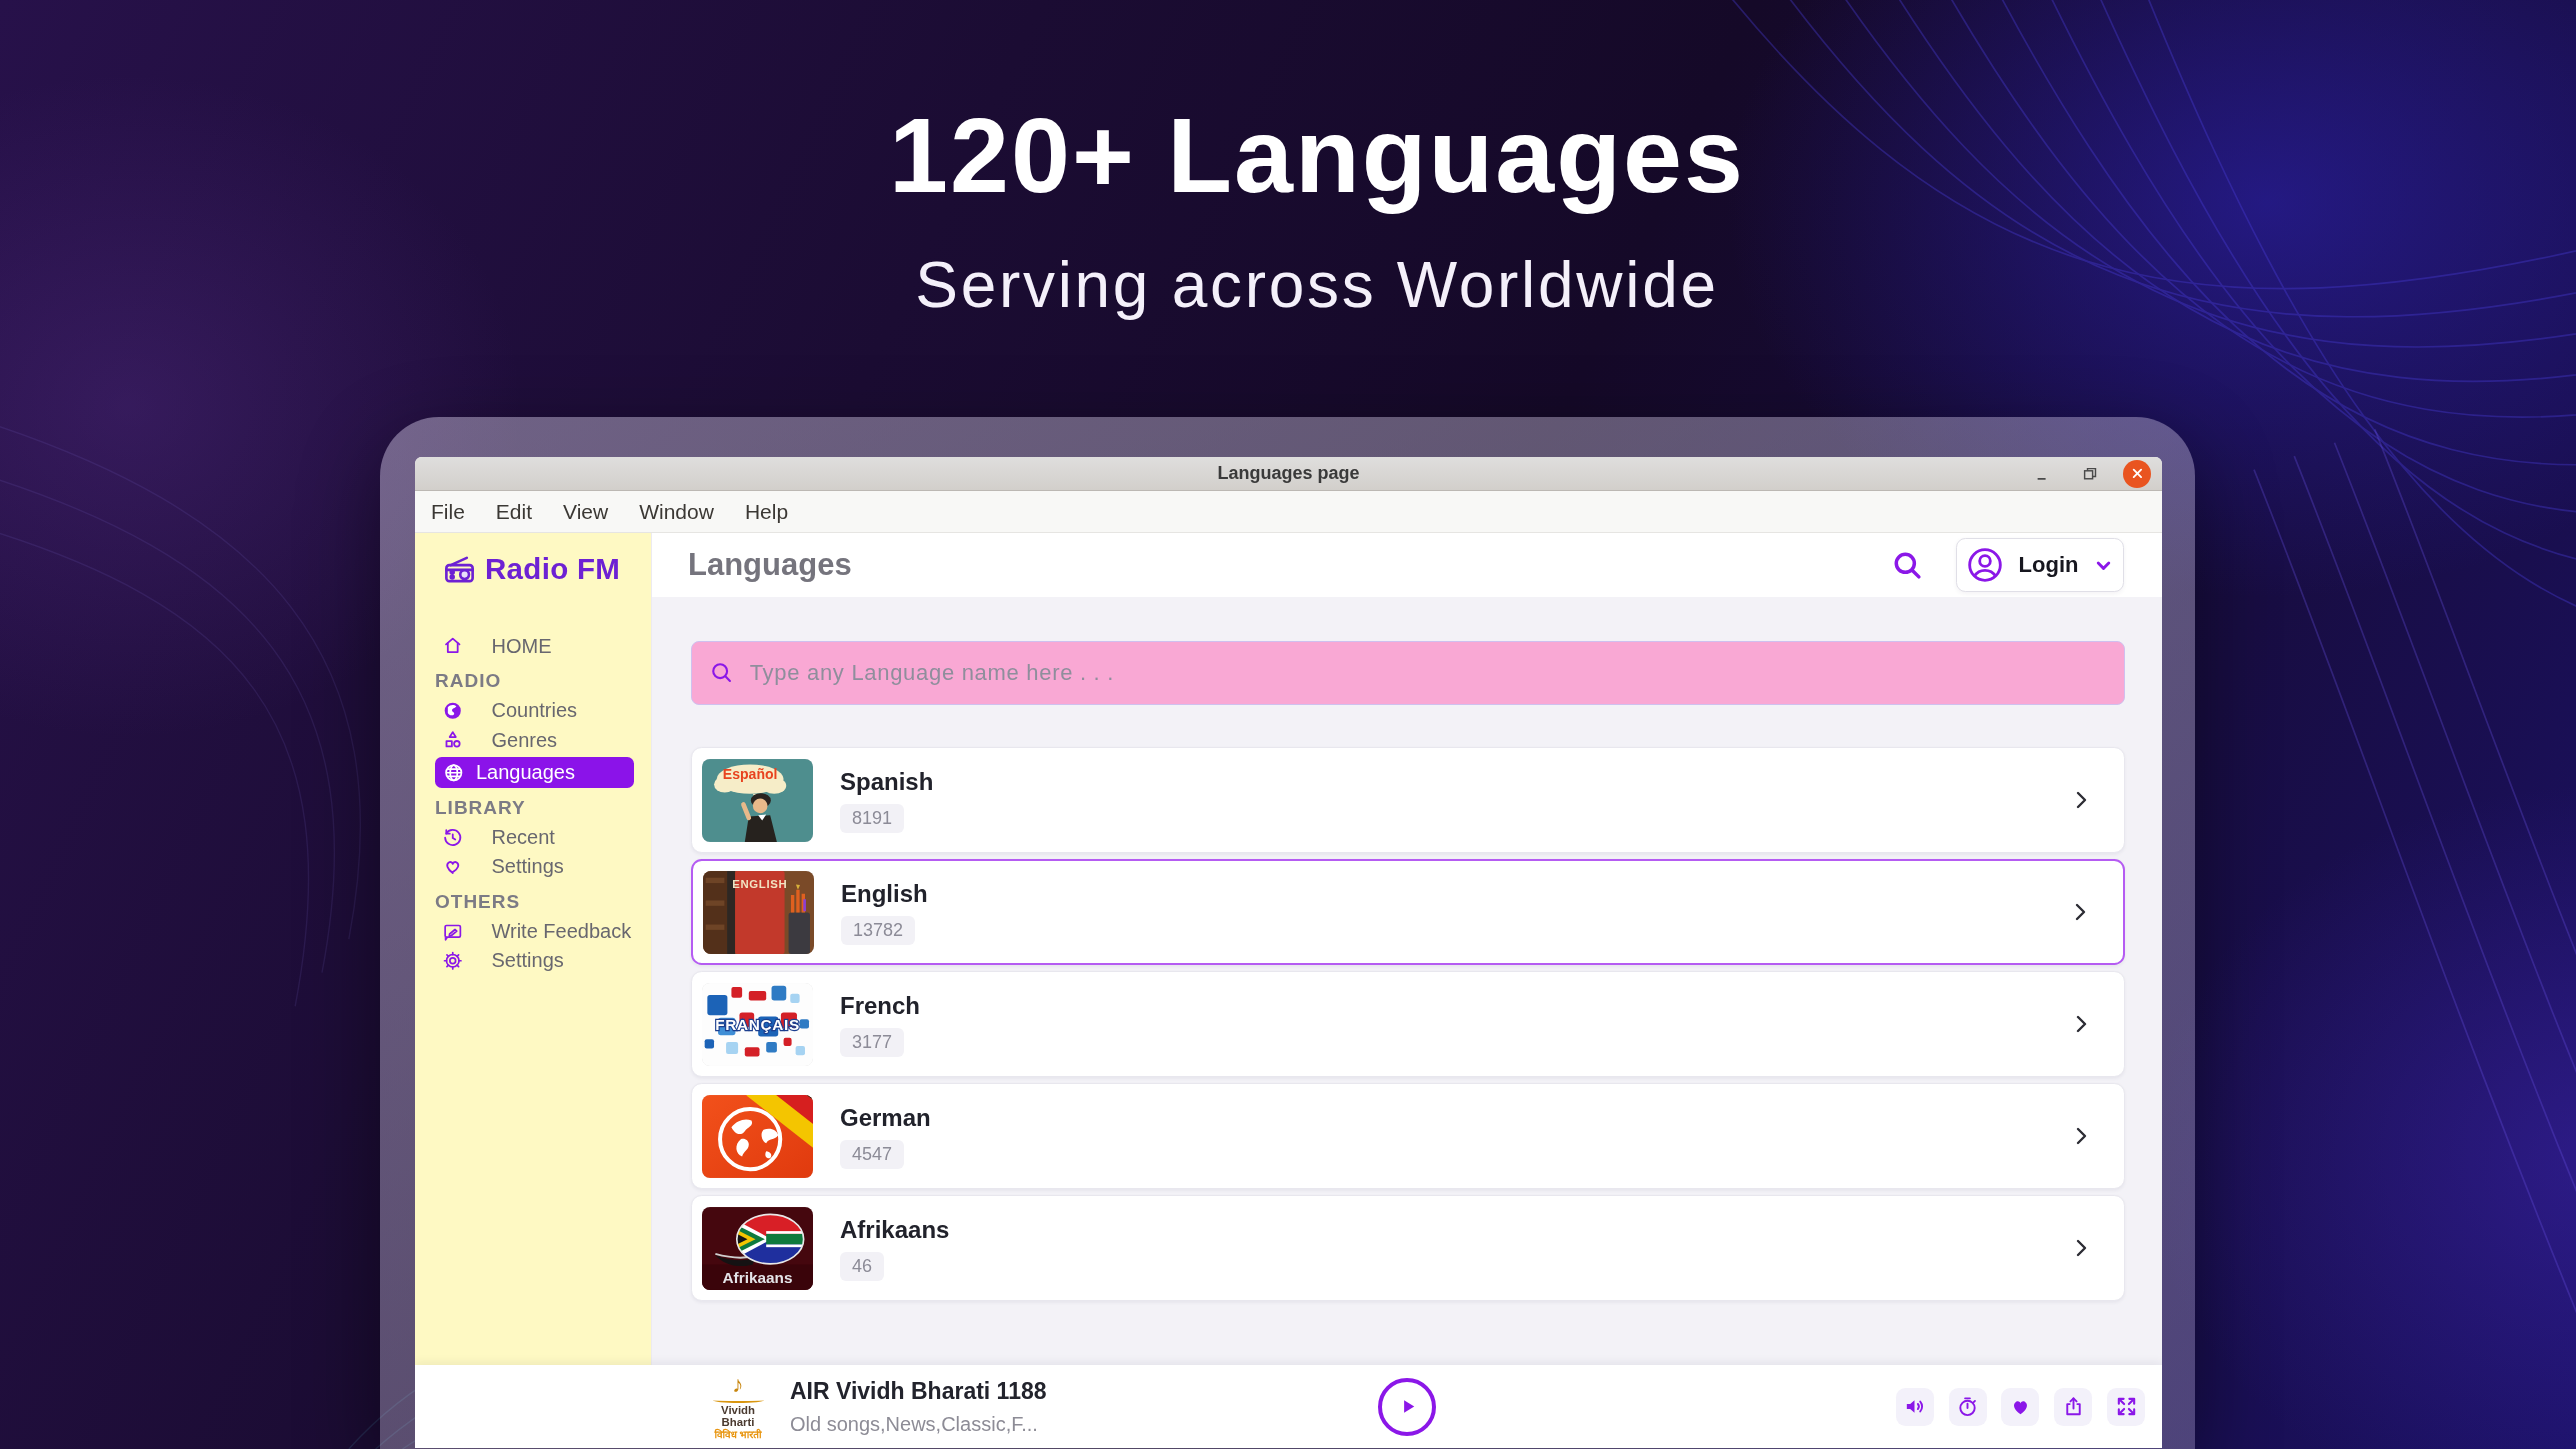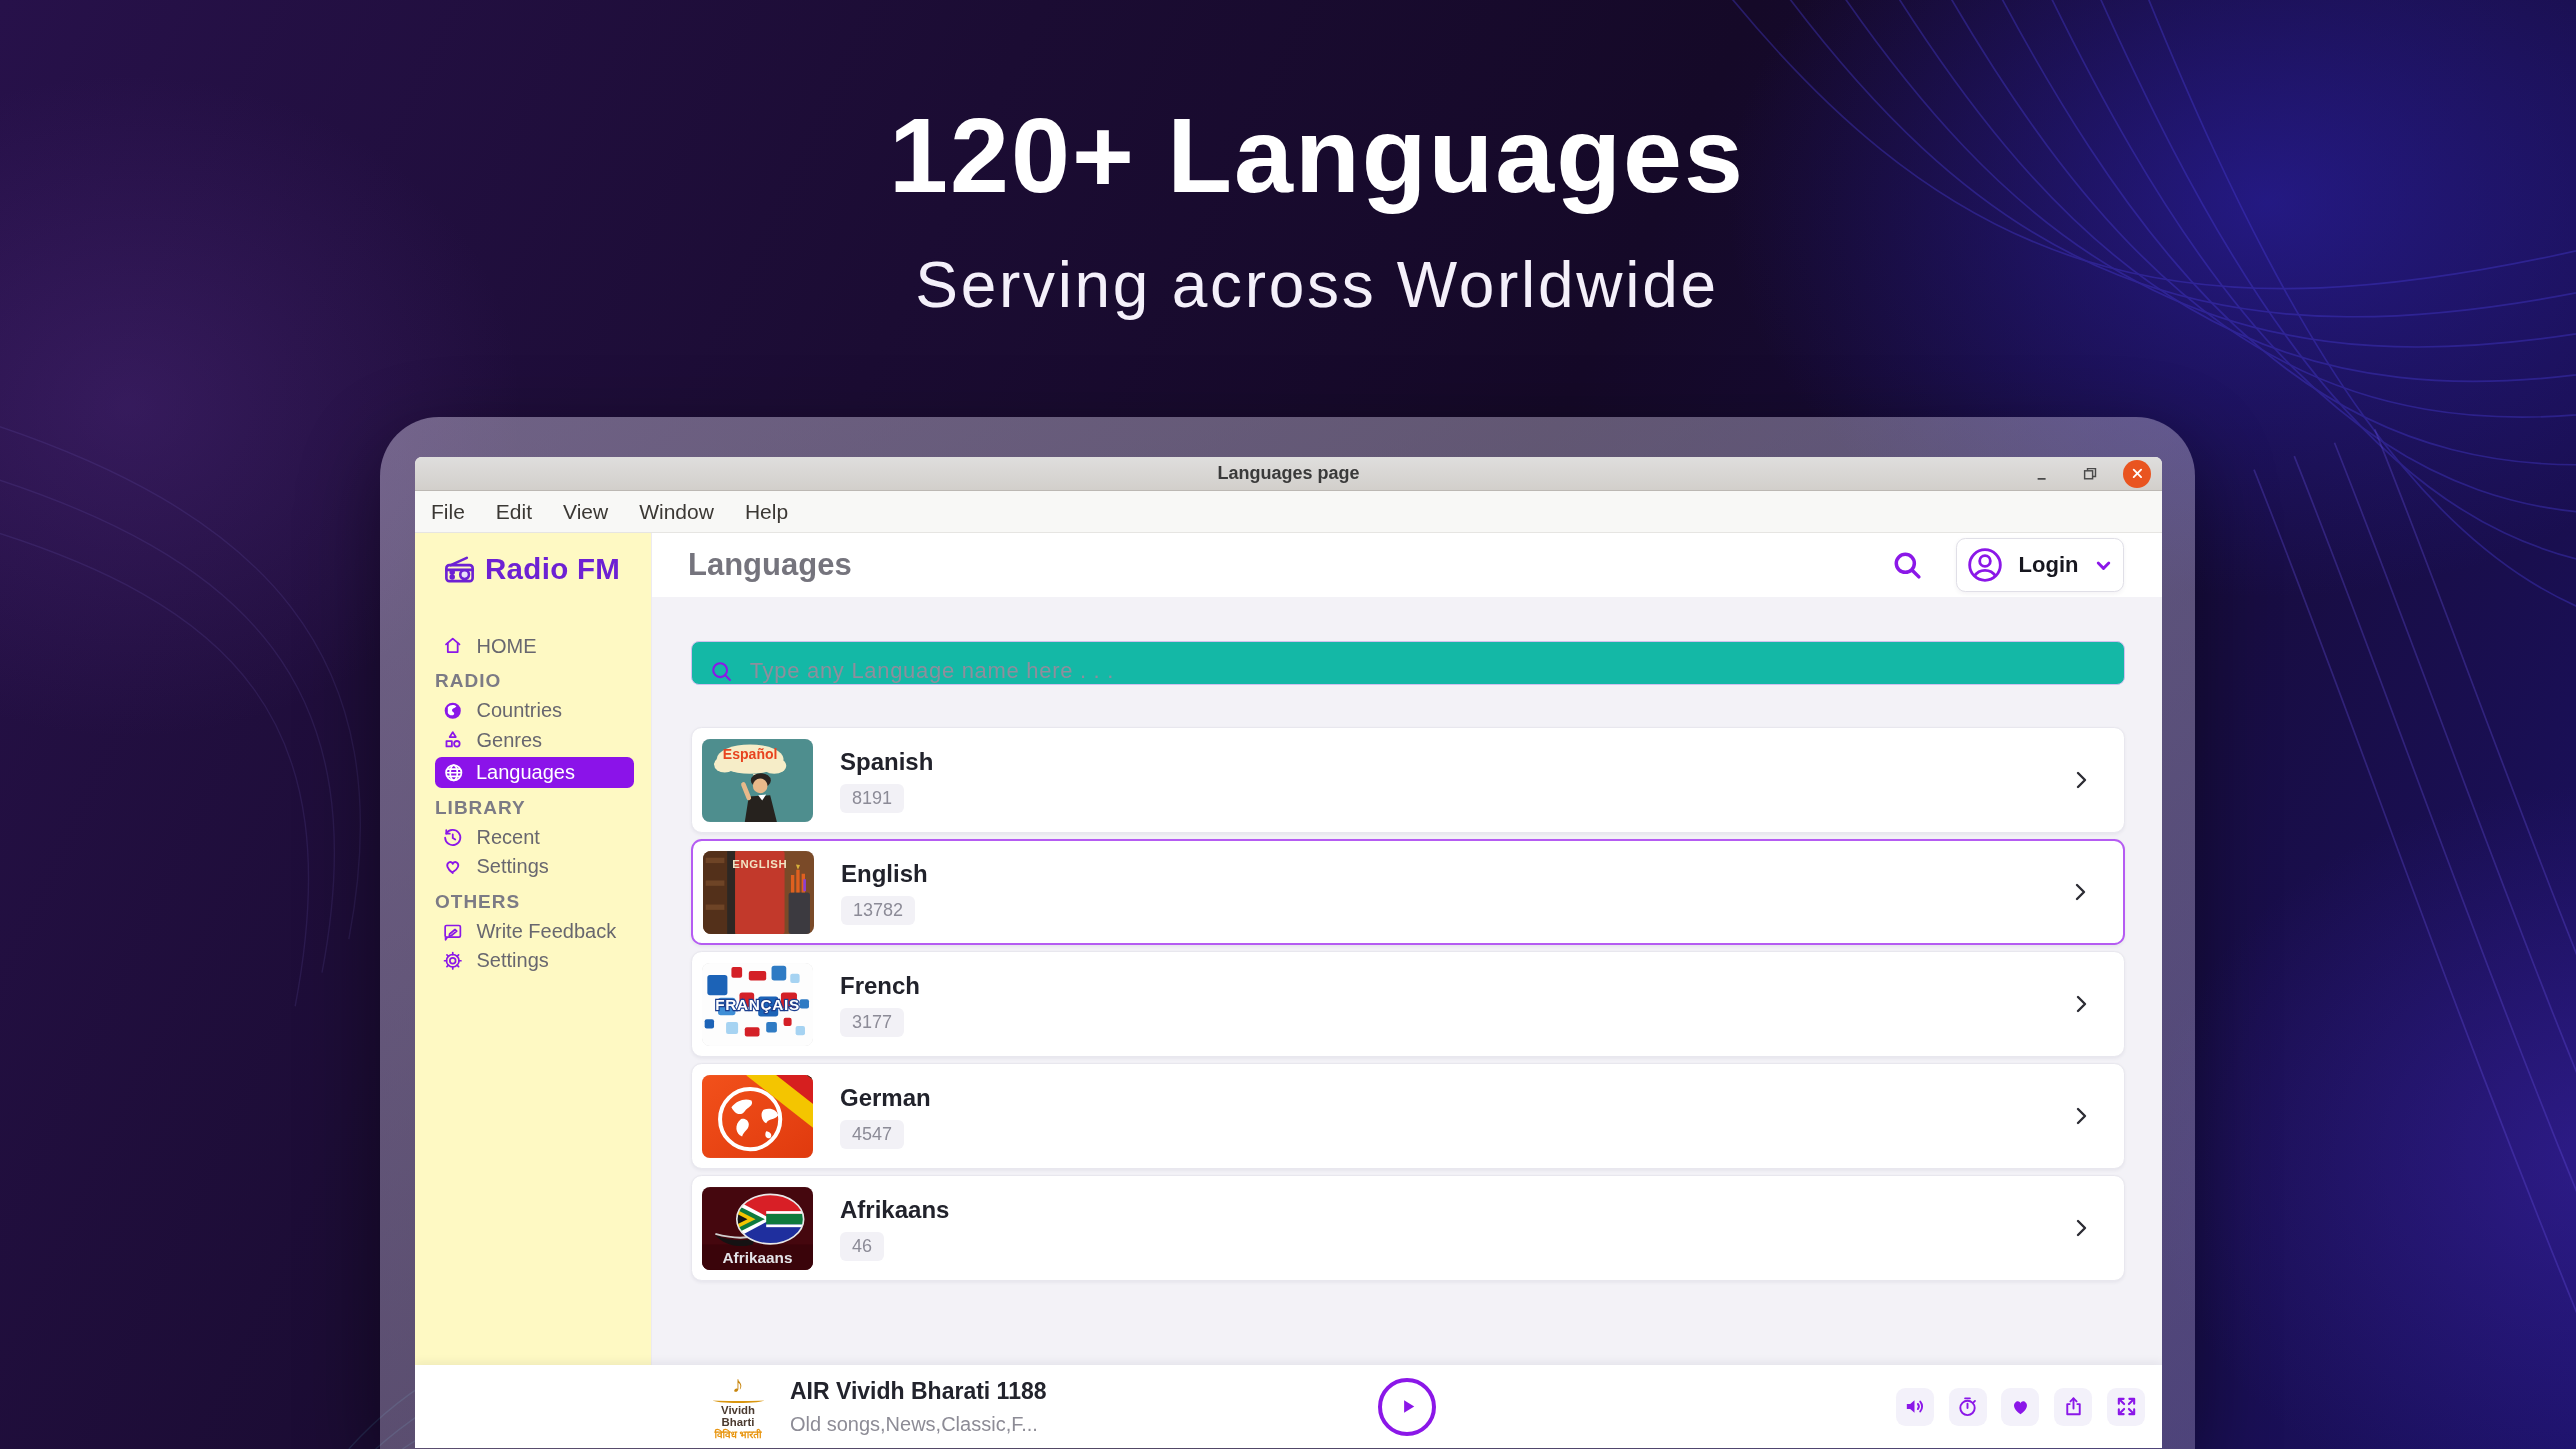--- a/index.html
+++ b/index.html
@@ -51,21 +51,21 @@
   .menubar span{cursor:default;}
 
   
   .body-row{flex:1; display:flex; min-height:0; position:relative;}
 
   
   .sidebar{width:237px; flex:none; background:#fef9c3; border-right:0.7px solid #eceaf1; padding:17.4px 0 0 0;}
   .logo-row{display:flex; align-items:center; gap:8px; padding-left:27px; height:38px;}
   .logo-row .logo-text{font-size:29.5px; font-weight:700; color:#6d21d3; letter-spacing:0.3px;}
   .snav{margin-top:43px;}
-  .nav-item{display:flex; align-items:center; gap:13px; height:29.5px; padding-left:27px;
+  .nav-item{display:flex; align-items:center; gap:28px; height:29.5px; padding-left:27px;
     font-size:20px; color:#68676f;}
   .nav-item .nicon{color:#8b17e8; width:21.5px; height:21.5px; flex:none;}
   .sec-label{height:29.5px; display:flex; align-items:center; padding-left:20px;
     font-size:19px; font-weight:700; letter-spacing:1px; color:#7c7b85; margin-top:5.4px;}
   .nav-pill{margin:2px 17px 2px 19.5px; height:31px; border-radius:6.7px; background:#8b13e9;
     display:flex; align-items:center; gap:12px; padding-left:8px; font-size:20px; color:#fff;}
   .nav-pill .nicon{color:#fff; width:21.5px; height:21.5px; flex:none;}
 
   
   .main{flex:1; display:flex; flex-direction:column; background:#f3f2f7; min-width:0;}
@@ -75,22 +75,22 @@
   .hspacer{flex:1;}
   .icon-btn{width:38px; height:38px; display:flex; align-items:center; justify-content:center; color:#8b17e8;}
   .login-btn{margin-left:29.5px; width:168px; height:54px; border-radius:9.4px; border:1.3px solid #e0dfe7;
     background:#fff; display:flex; align-items:center; justify-content:center; gap:14px;
     box-shadow:0 1.3px 4px rgba(30,20,60,.05);}
   .login-btn .uicon{color:#8b17e8;}
   .login-btn .llabel{font-size:22px; font-weight:700; color:#17171f;}
   .login-btn .chev{color:#8b17e8;}
 
   .content{flex:1; padding:44px 37px 0 39px; overflow:hidden;}
-  .search-box{height:44px; border-radius:8px; border:1.3px solid #cfc0ef; background:#14b8a6;
-    display:flex; align-items:flex-end; padding:0 17.4px; gap:14.8px;}
+  .search-box{height:64px; border-radius:8px; border:1.3px solid #cfc0ef; background:#f9a8d4;
+    display:flex; align-items:center; padding:0 17.4px; gap:14.8px;}
   .search-box input{border:none; outline:none; flex:1; font-size:22px; color:#3a3a44;
     font-family:"Liberation Sans", sans-serif; background:transparent;}
   .search-box input::placeholder{color:#8f8e9c; letter-spacing:0.7px;}
 
   .lang-list{margin-top:42px; display:flex; flex-direction:column; gap:6px;}
   .card{height:106px; border-radius:10.7px; background:#fff; border:1.3px solid #e8e7ee;
     display:flex; align-items:center; padding:0 31px 0 10px; gap:27px;
     box-shadow:0 1.3px 3.4px rgba(25,20,55,.05);}
   .card.hl{border:2px solid #b55cf2;}
   .thumb{width:111px; height:83px; border-radius:8px; overflow:hidden; flex:none; background:#ddd;}

